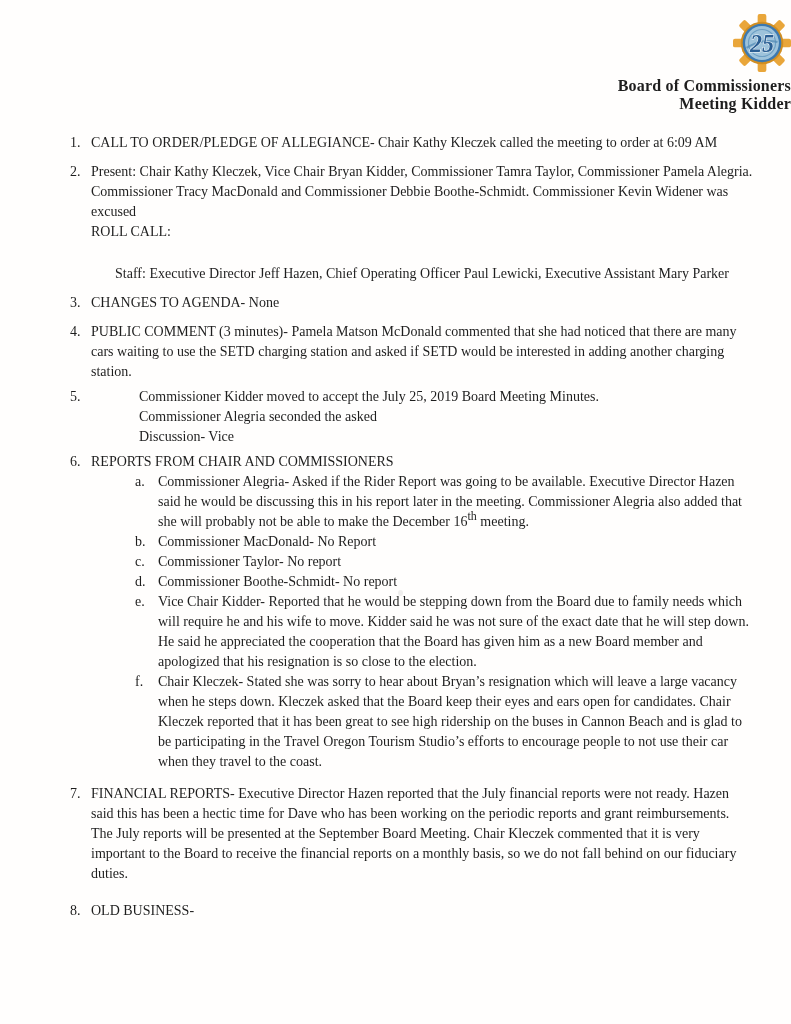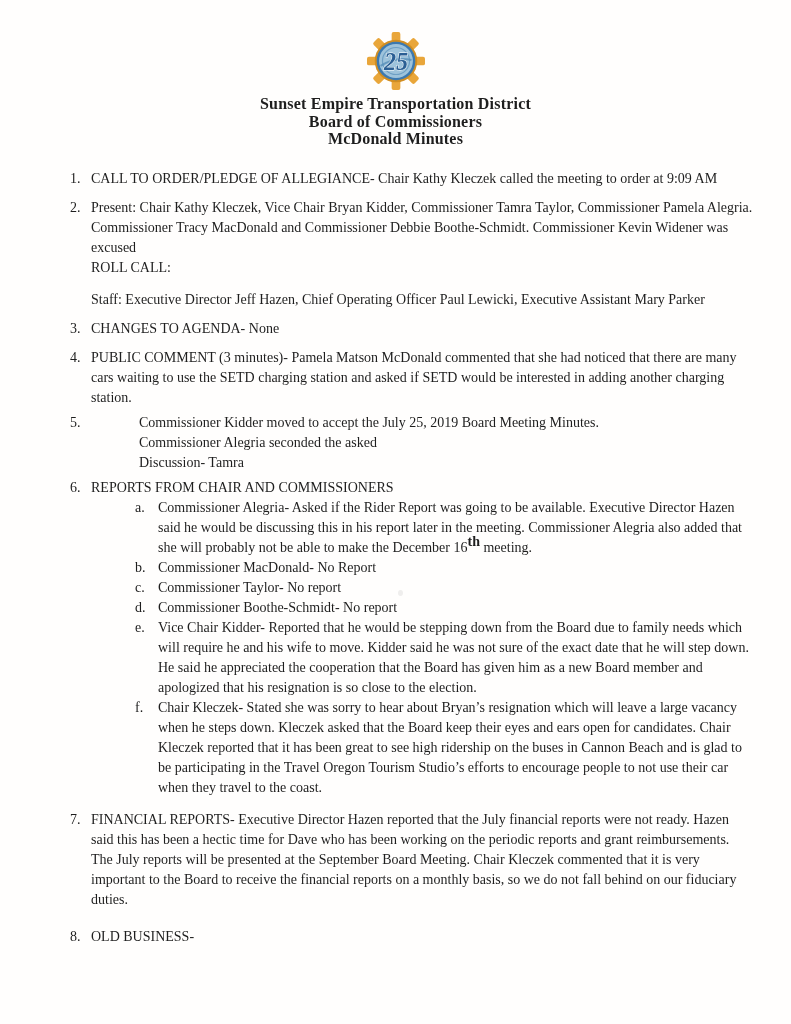--- a/index.html
+++ b/index.html
@@ -11,22 +11,22 @@
     position: relative;
     width: 791px;
     height: 1024px;
     background: #fffefd;
     font-family: "Liberation Serif", serif;
     color: #1e1e1e;
     overflow: hidden;
   }
   
   .doc-header {
-    padding-top: 31px;
-    text-align: center;
+    padding-top: 13px;
+    text-align: right;
   }
   .logo-wrap {
     height: 60px;
     margin-bottom: 4px;
   }
   .doc-title div {
     font-weight: bold;
     font-size: 16px;
     line-height: 17.5px;
     letter-spacing: 0.2px;
@@ -44,41 +44,41 @@
     margin-bottom: 9px;
   }
   .item-num {
     width: 21px;
     flex-shrink: 0;
   }
   .item-body {
     width: 662px;
   }
   .para-gap {
-    margin-top: 12px;
+    margin-top: 22px;
+    text-align: center;
   }
   .indent-lines {
     padding-left: 48px;
   }
   .subitem {
     display: flex;
     margin-left: 44px;
   }
   .sub-letter {
     width: 23px;
     flex-shrink: 0;
   }
   .sub-text {
     width: 594px;
   }
   sup.sup {
-    font-size: 14px;
+    font-size: 12px;
     vertical-align: super;
     line-height: 0;
-    font-weight: bold;
   }
   .gap-sm { margin-bottom: 5px; }
   .gap-md { margin-bottom: 12px; }
   .gap-lg { margin-bottom: 17px; }
   .stray-mark {
     position: absolute;
     left: 398px;
     top: 590px;
     width: 5px;
     height: 6px;
@@ -106,31 +106,30 @@
         </g>
         <circle cx="30" cy="31" r="22" fill="#D18E22"></circle>
         <circle cx="30" cy="31" r="20" fill="#3C79B0"></circle>
         <circle cx="30" cy="31" r="17.5" fill="#9EC3DB"></circle>
         <circle cx="30" cy="31" r="14" fill="none" stroke="#6d9fc4" stroke-width="1.2"></circle>
         <path d="M14 36 Q30 26 46 30" fill="none" stroke="#4f87b4" stroke-width="2" opacity="0.7"></path>
         <text x="30" y="40" text-anchor="middle" font-family="Liberation Serif, serif" font-size="25" font-style="italic" font-weight="bold" stroke="#ffffff" stroke-width="0.9" paint-order="stroke" fill="#2B5F94">25</text>
       </svg>
     </div>
     <div class="doc-title">
-      <div>Sunset Empire Transportation District</div>
       <div>Board of Commissioners</div>
-      <div>McDonald Minutes</div>
+      <div>Meeting Kidder</div>
     </div>
   </div>
 
   <div class="content">
 
     <div class="item">
       <div class="item-num">1.</div>
-      <div class="item-body">CALL TO ORDER/PLEDGE OF ALLEGIANCE- Chair Kathy Kleczek called the meeting to order at 9:09 AM</div>
+      <div class="item-body">CALL TO ORDER/PLEDGE OF ALLEGIANCE- Chair Kathy Kleczek called the meeting to order at 6:09 AM</div>
     </div>
 
     <div class="item">
       <div class="item-num">2.</div>
       <div class="item-body">
         <div>Present: Chair Kathy Kleczek, Vice Chair Bryan Kidder, Commissioner Tamra Taylor, Commissioner Pamela Alegria. Commissioner Tracy MacDonald and Commissioner Debbie Boothe-Schmidt.  Commissioner Kevin Widener was excused</div>
         <div>ROLL CALL:</div>
         <div class="para-gap">Staff: Executive Director Jeff Hazen, Chief Operating Officer Paul Lewicki, Executive Assistant Mary Parker</div>
       </div>
     </div>
@@ -144,21 +143,21 @@
       <div class="item-num">4.</div>
       <div class="item-body">PUBLIC COMMENT (3 minutes)- Pamela Matson McDonald commented that she had noticed that there are many cars waiting to use the SETD charging station and asked if SETD would be interested in adding another charging station.</div>
     </div>
 
     <div class="item gap-sm">
       <div class="item-num">5.</div>
       <div class="item-body">
         <div class="indent-lines">
           <div>Commissioner Kidder moved to accept the July 25, 2019 Board Meeting Minutes.</div>
           <div>Commissioner Alegria seconded the asked</div>
-          <div>Discussion- Tamra</div>
+          <div>Discussion- Vice</div>
         </div>
       </div>
     </div>
 
     <div class="item gap-md">
       <div class="item-num">6.</div>
       <div class="item-body">
         <div>REPORTS FROM CHAIR AND COMMISSIONERS</div>
         <div class="subitem">
           <div class="sub-letter">a.</div>

